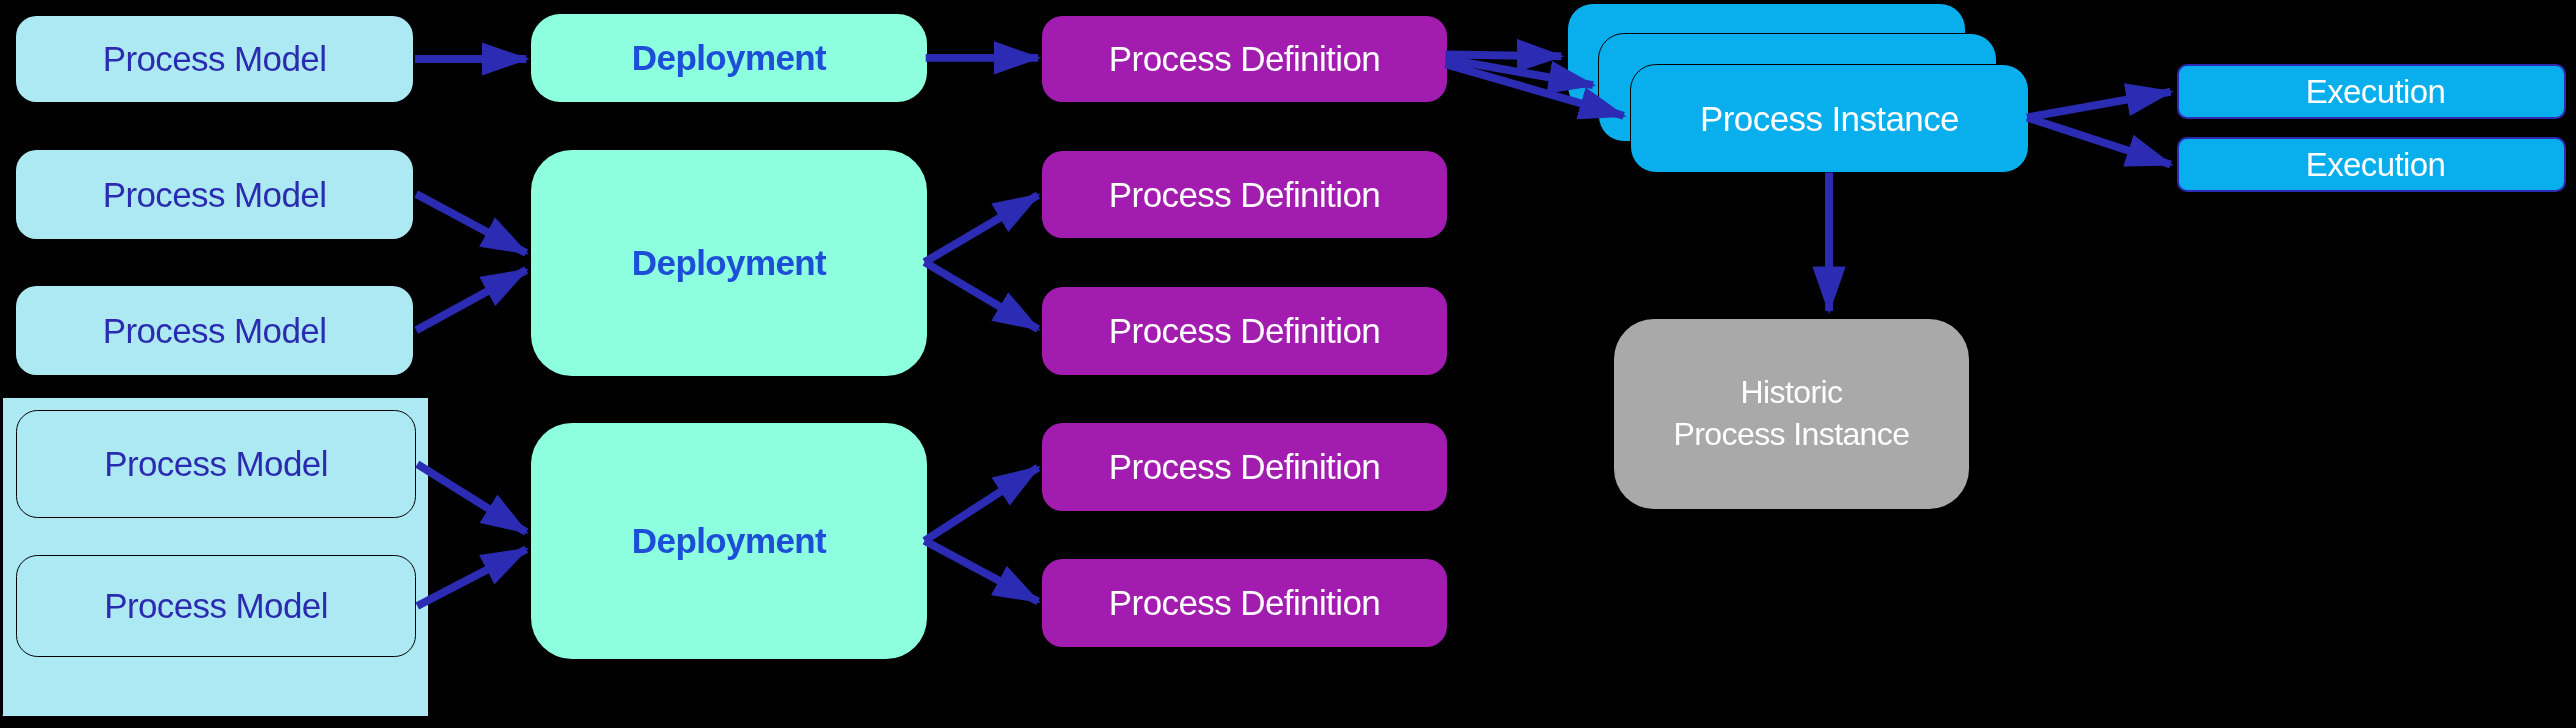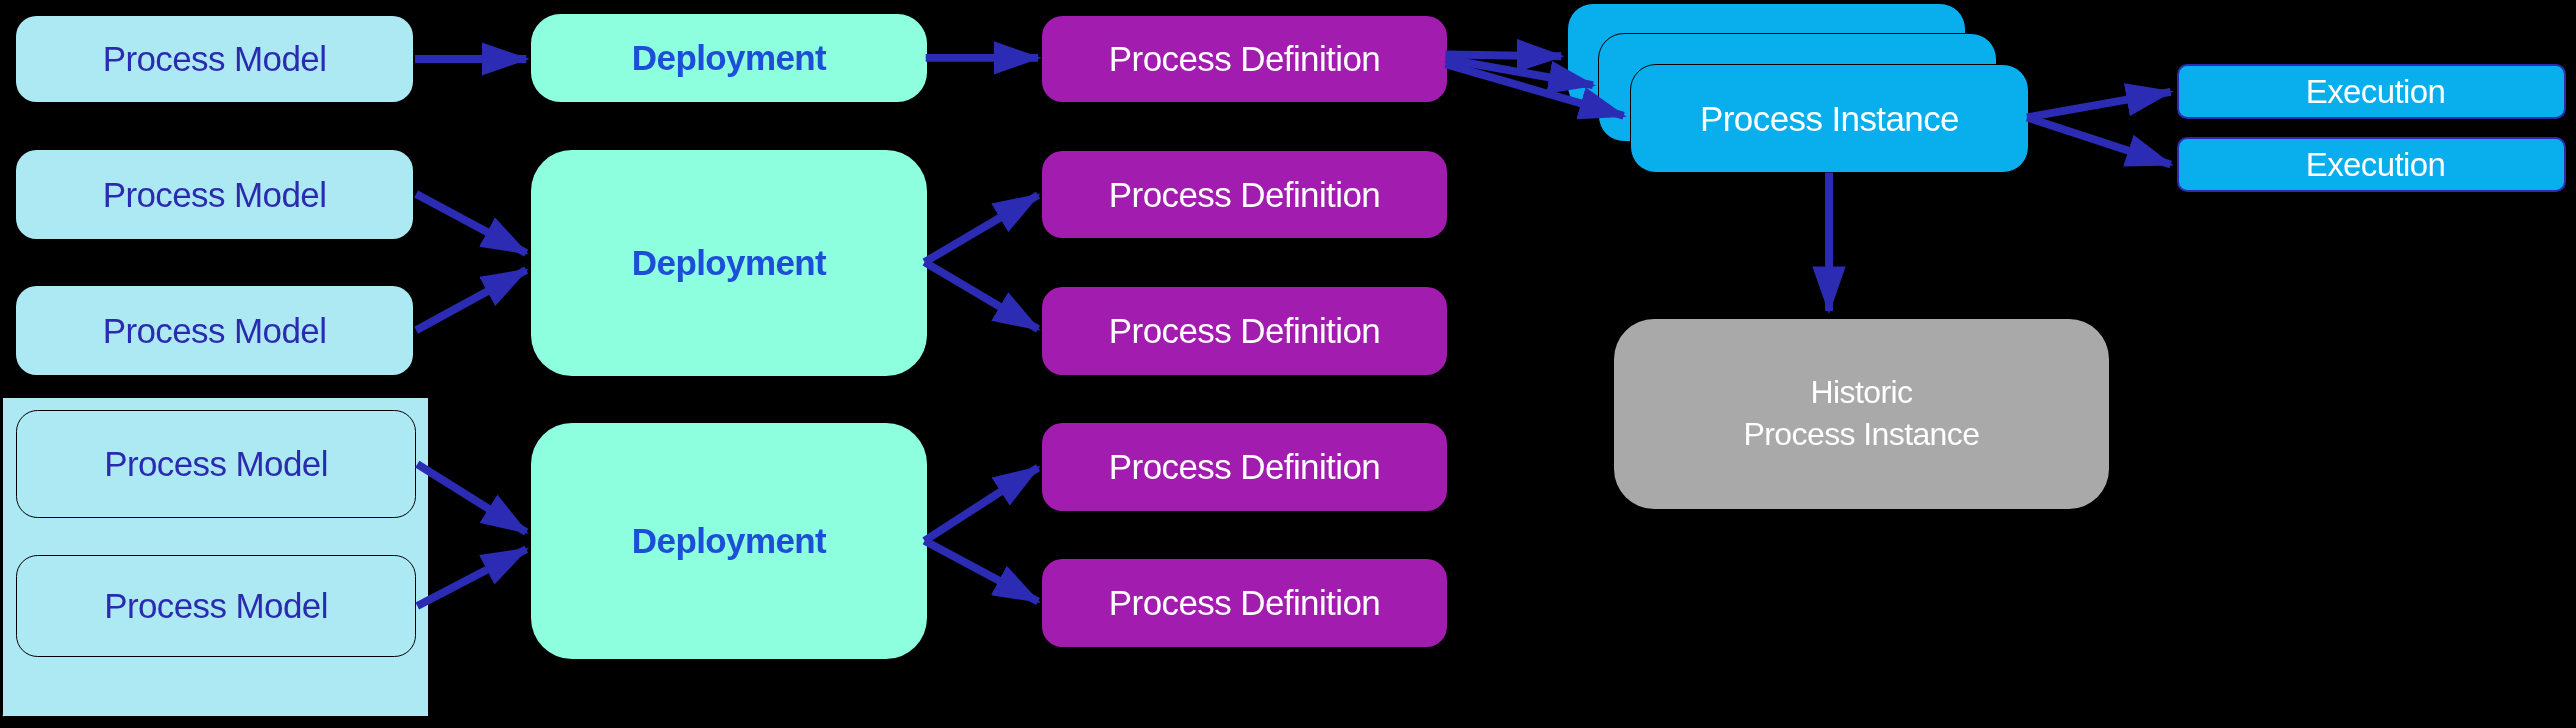--- a/index.html
+++ b/index.html
@@ -82,21 +82,21 @@
     <span class="lbl">Process Instance</span>
   </div>
 
   <div class="node exec" style="left:2177px;top:64px;width:389px;height:55px">
     <span class="lbl">Execution</span>
   </div>
   <div class="node exec" style="left:2177px;top:137px;width:389px;height:55px">
     <span class="lbl">Execution</span>
   </div>
 
-  <div class="node hist" style="left:1614px;top:319px;width:495px;height:190px">
+  <div class="node hist" style="left:1614px;top:319px;width:355px;height:190px">
     <span class="lbl">Historic
 Process Instance</span>
   </div>
 
   <svg class="overlay" width="2576" height="728" viewBox="0 0 4537 1283">
     <defs>
       <marker id="ah" viewBox="0 0 6 4.2" refX="5.6" refY="2.1" markerWidth="6" markerHeight="4.2" orient="auto">
         <path d="M0,0 L6,2.1 L0,4.2 Z" fill="#2B2BB4"></path>
       </marker>
     </defs>

